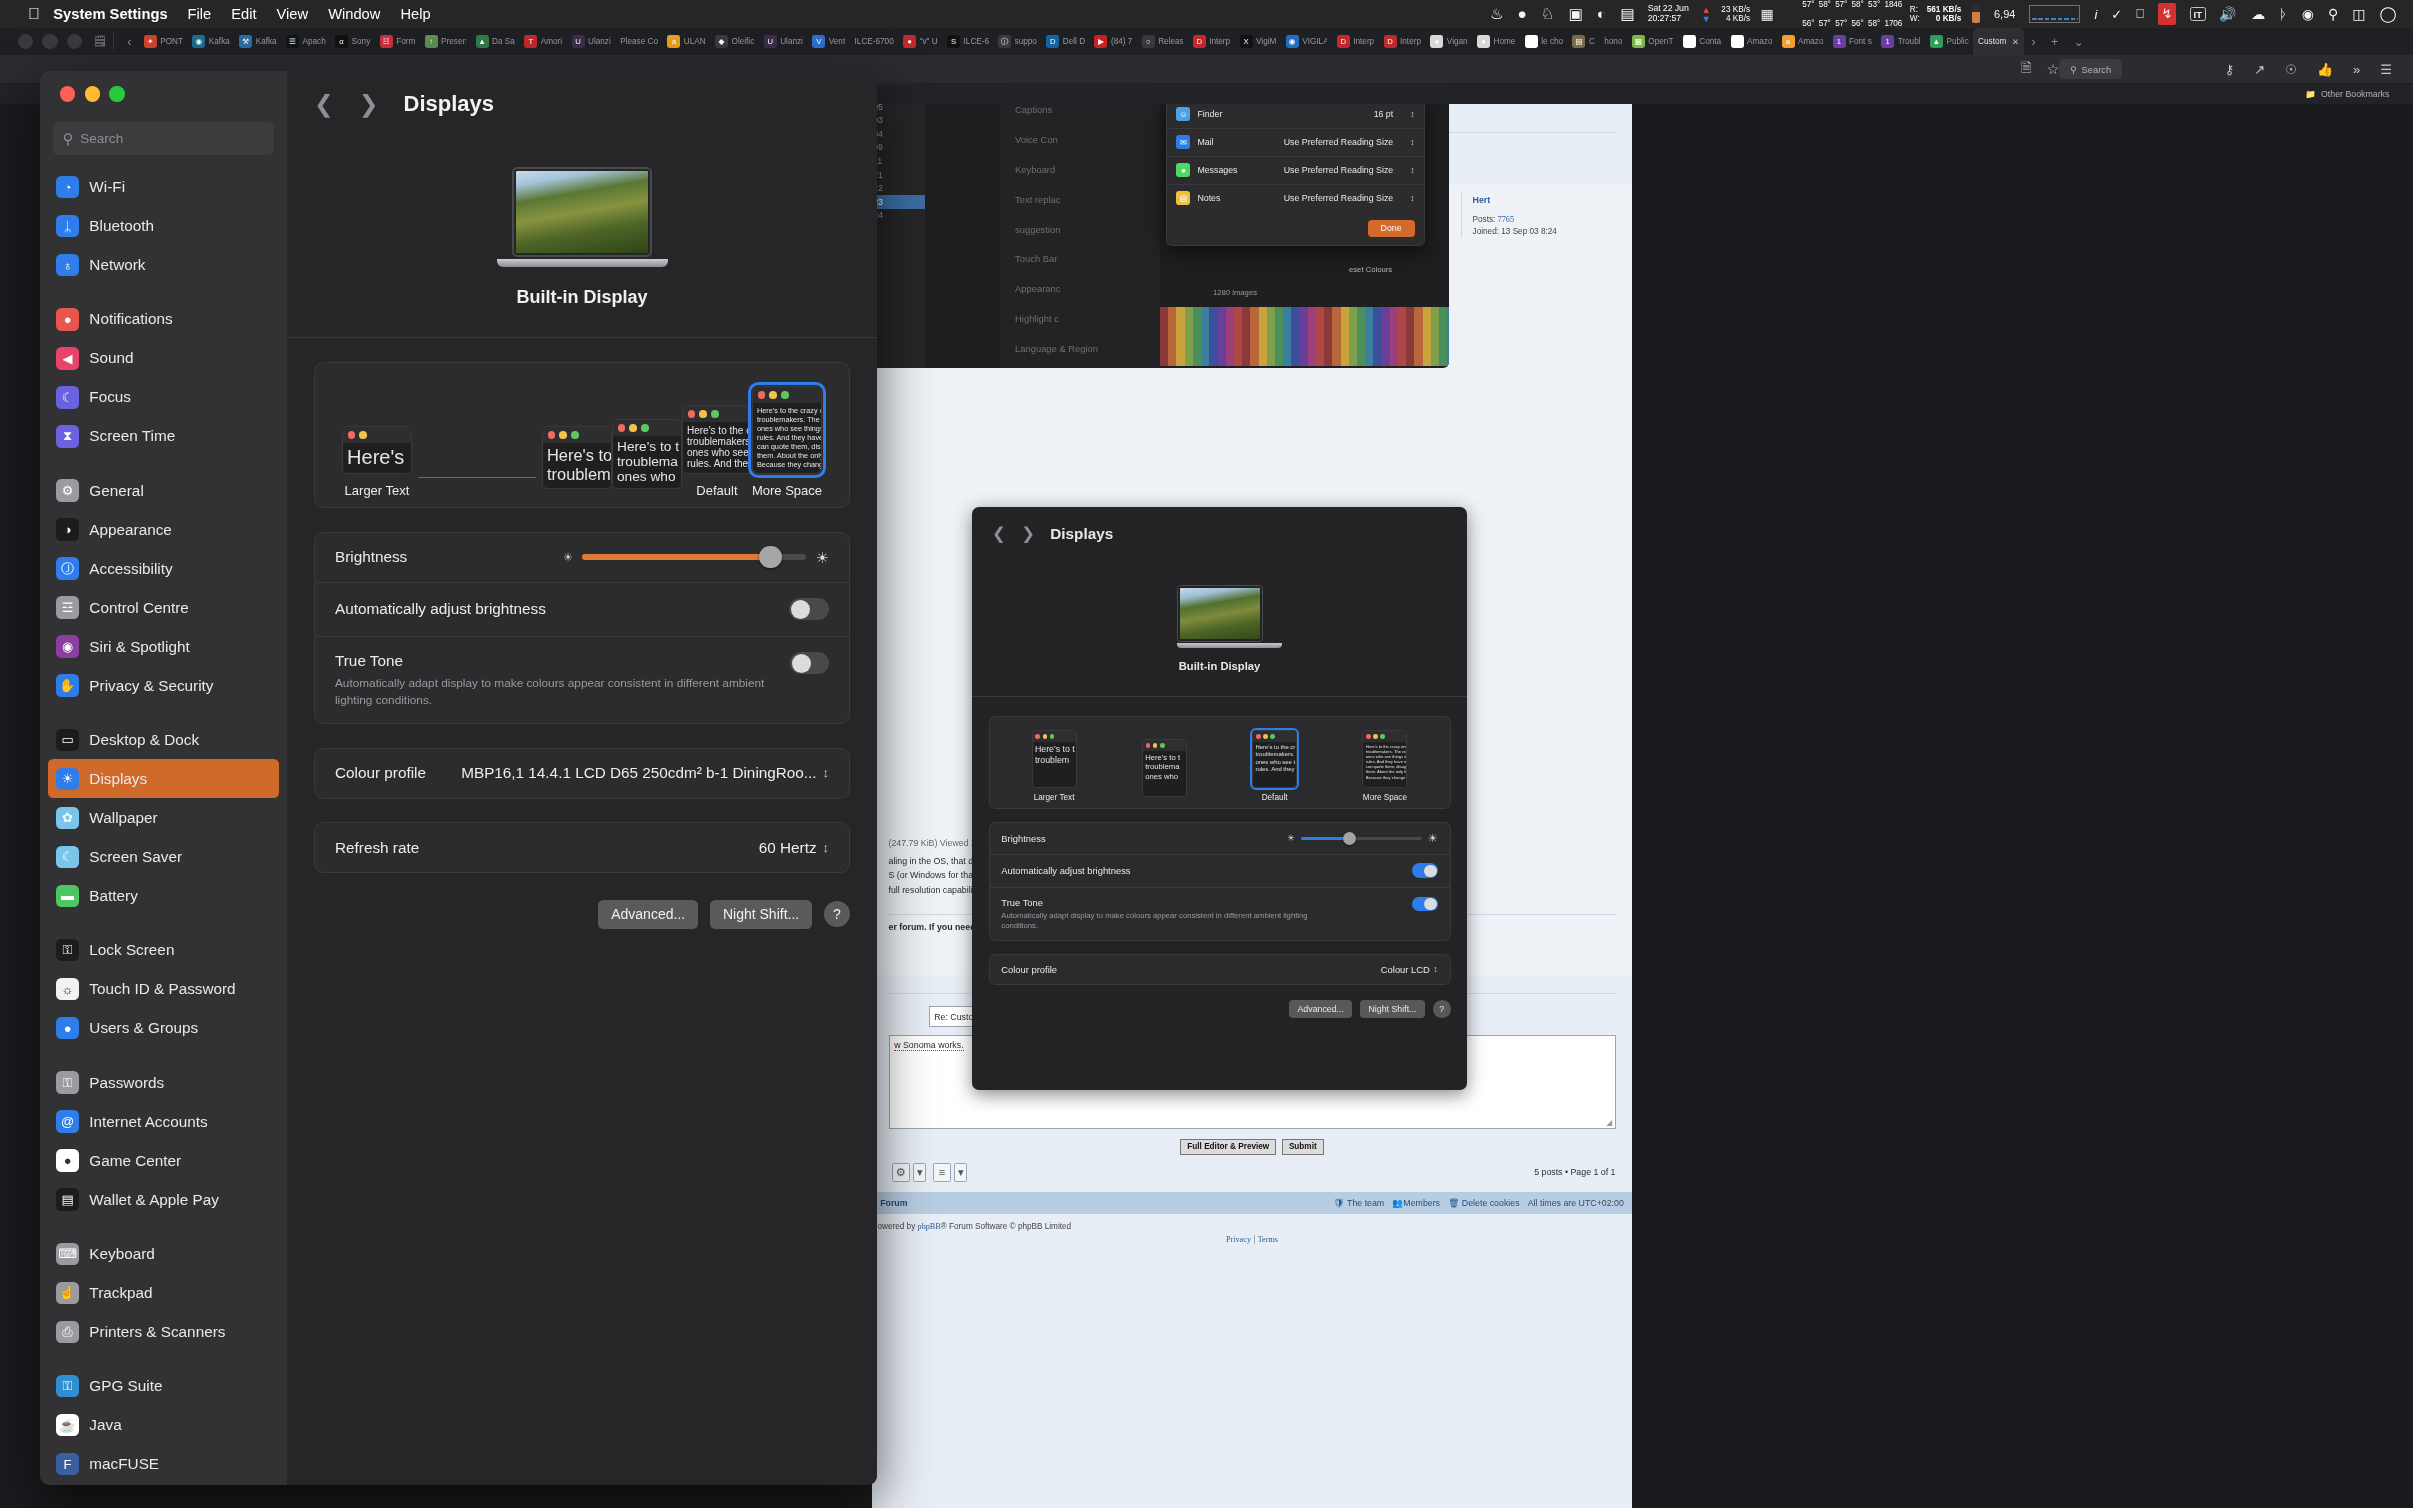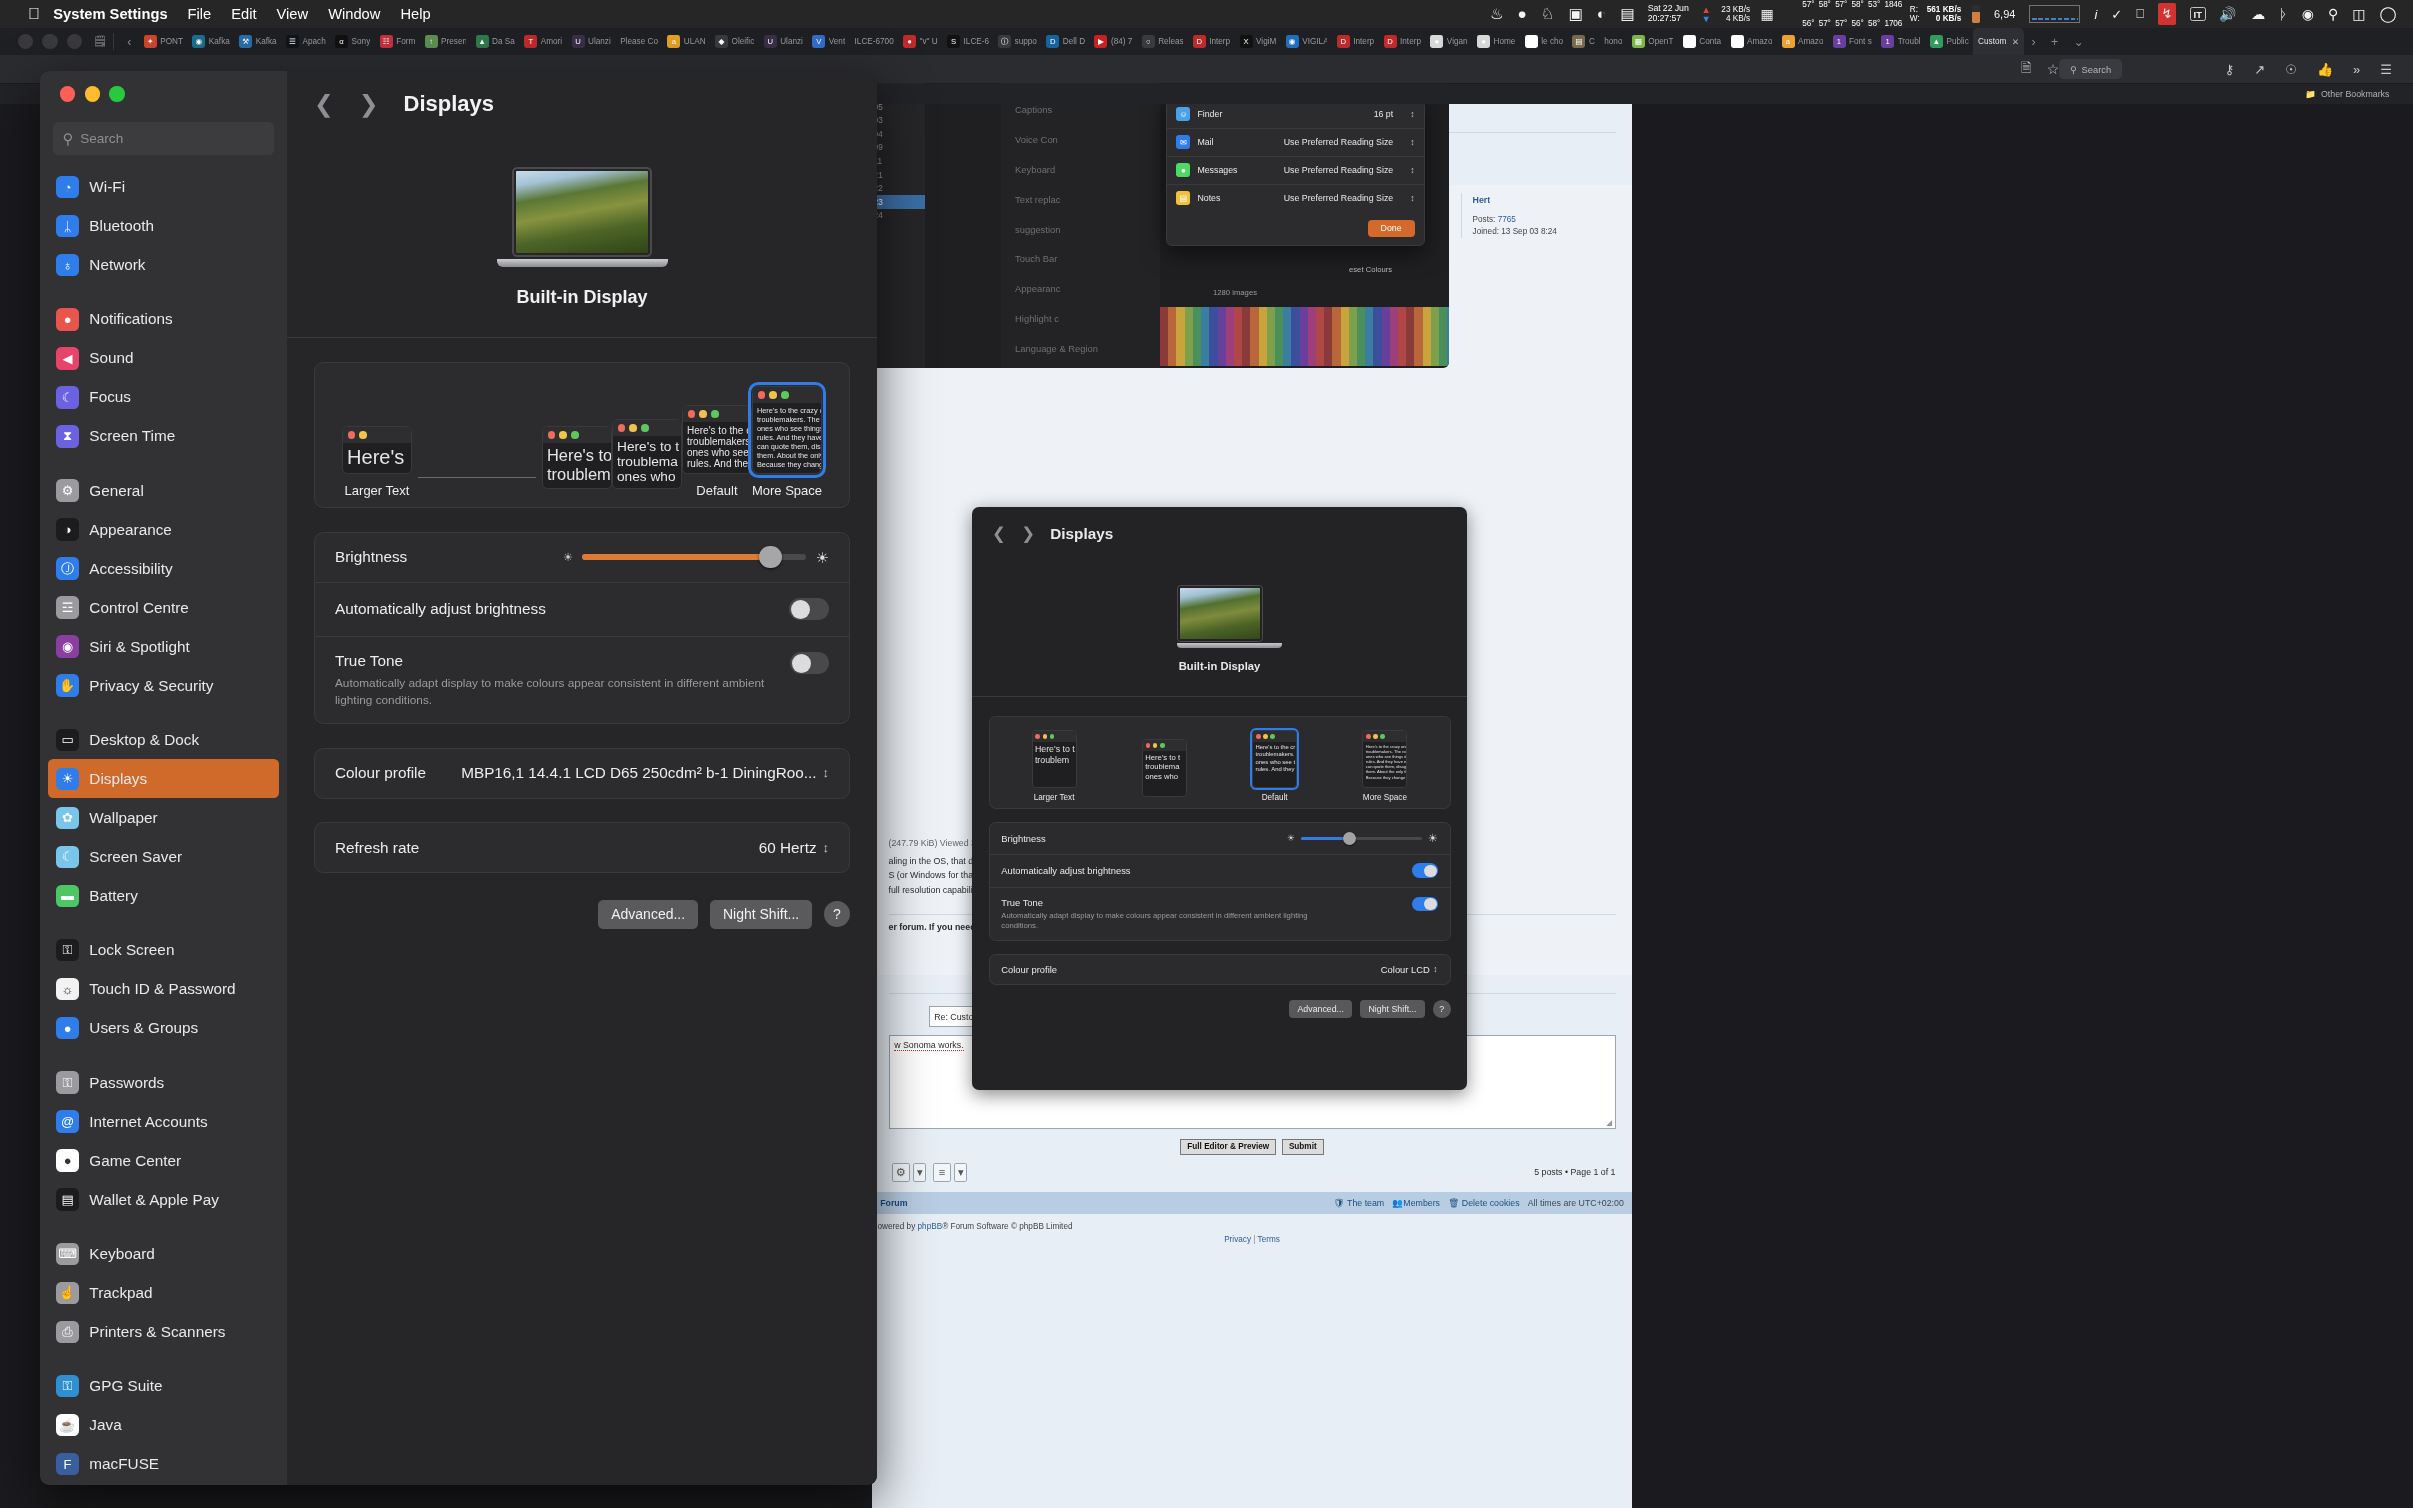--- a/index.html
+++ b/index.html
@@ -82,21 +82,21 @@
      color:#b0b0b5; font-size:8.8px; padding-right:23.6px; gap:4.7px;}
 
   
   .page {
     position: absolute; left: 872px; top: 104px; width: 760px; height: 1405px;
     background: #e8eef5; color: #2d2d2d; font-size: 8.8px; overflow: hidden;
   }
   .attach-meta { color: #666; font-size: 8.8px; padding: 4.7px 0 5.9px 0; }
   .hr-lite { height: 0.6px; background: #cfd8e2; margin: 7px 0; }
   .sig { font-size: 8.8px; color: #333; }
-  .lnk { color:#2e5d99; text-decoration: underline; }
+  .lnk { color:#2e5d99; text-decoration: underline; font-family: Liberation Serif, serif; }
   .postblock { background:#eef2f7; padding: 8.2px 0; }
   .post-title { font-weight: bold; font-size: 10px; color:#1b1b1b;}
   .post-date { color:#555; font-size: 8.2px; margin-top:2.4px;}
   .post-body { margin-top: 9.4px; font-size: 8.8px; line-height:1.55;}
   .author { color:#2e5d99; font-weight:bold; font-size:8.8px;}
   .author-meta { font-size:8.2px; color:#444; margin-top:8.2px; line-height:1.5;}
   .btnsq { border:0.6px solid #9aa6b2; background:#f3f6f9; color:#555;
      width:20px;height:23.6px;display:inline-flex;align-items:center;justify-content:center;
      border-radius:1.8px; font-size:11.2px; margin-left:3.5px;}
   .inputline { border:0.6px solid #9aa6b2; background:#fff; height:21px;

